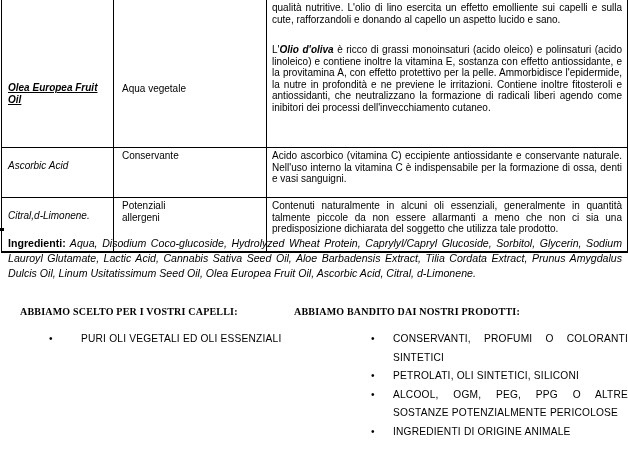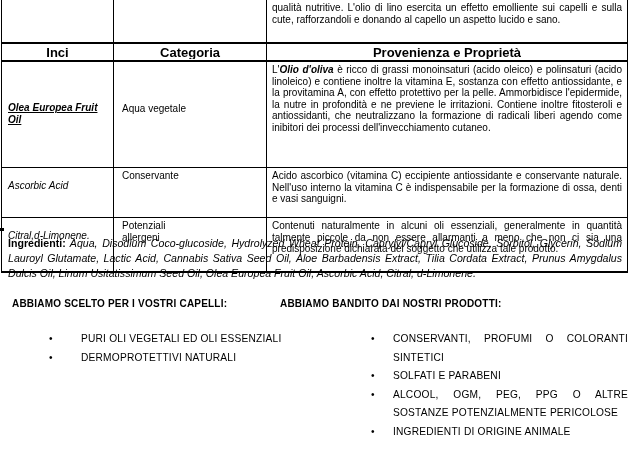--- a/index.html
+++ b/index.html
@@ -37,23 +37,23 @@
   .cat-wrap{display:inline-block;max-width:64px;}
   
   .margin-mark{position:absolute;left:0;top:228px;width:4px;height:3px;background:#000;}
   
   .ingredients{
     position:absolute;left:8px;top:236px;width:614px;margin:0;
     font-style:italic;font-size:10.6px;line-height:15px;text-align:justify;
   }
   .ing-label{font-style:normal;font-weight:bold;}
   
-  .col-head{position:absolute;top:294px;margin:4px;font-size:10px;font-weight:bold;letter-spacing:0.2px;white-space:nowrap;}
+  .col-head{position:absolute;top:294px;margin:12px;font-size:10px;font-weight:bold;letter-spacing:0.2px;white-space:nowrap;font-family:Liberation Serif, serif;}
   .head-left{left:8px;}
-  .head-right{left:276px;}
+  .head-right{left:282px;}
   
   ul.blist{
     list-style:none;margin:8px;padding:0;position:absolute;
     font-size:10.2px;line-height:18.6px;letter-spacing:0.2px;
   }
   ul.blist li{position:relative;}
   ul.blist li::before{content:"\2022";position:absolute;left:1px;top:0;}
   .list-left{left:40px;top:322px;width:292px;}
   .list-left li{padding-left:33px;}
   .list-right{left:362px;top:322px;width:258px;}
@@ -70,25 +70,20 @@
         <col style="width:153px">
         <col style="width:361px">
     </colgroup>
     <tbody>
       <tr class="r-cont">
         <td class="c1"></td>
         <td class="c2"></td>
         <td class="c3">
           <div class="clip2"><span>qualità nutritive. L'olio di lino esercita un effetto emolliente sui capelli e sulla cute, rafforzandoli e donando al capello un aspetto lucido e sano.</span></div>
         </td>
-      </tr>
-      <tr class="r-head">
-        <th>Inci</th>
-        <th>Categoria</th>
-        <th>Provenienza e Proprietà</th>
       </tr>
       <tr class="r1">
         <td class="c1">
           <span class="inci-name">Olea Europea Fruit Oil</span>
         </td>
         <td class="c2">
           <span>Aqua vegetale</span>
         </td>
         <td class="c3"><span>L'</span><span class="em">Olio d'oliva</span><span> è ricco di grassi monoinsaturi (acido oleico) e polinsaturi (acido linoleico) e contiene inoltre la vitamina E, sostanza con effetto antiossidante, e la provitamina A, con effetto protettivo per la pelle. Ammorbidisce l'epidermide, la nutre in profondità e ne previene le irritazioni. Contiene inoltre fitosteroli e antiossidanti, che neutralizzano la formazione di radicali liberi agendo come inibitori dei processi dell'invecchiamento cutaneo.</span></td>
       </tr>
@@ -119,22 +114,21 @@
 
   <div class="margin-mark"></div>
 
   <p class="ingredients"><span class="ing-label">Ingredienti:</span><span> Aqua, Disodium Coco-glucoside, Hydrolyzed Wheat Protein, Caprylyl/Capryl Glucoside, Sorbitol, Glycerin, Sodium Lauroyl Glutamate, Lactic Acid, Cannabis Sativa Seed Oil, Aloe Barbadensis Extract, Tilia Cordata Extract, Prunus Amygdalus Dulcis Oil, Linum Usitatissimum Seed Oil, Olea Europea Fruit Oil, Ascorbic Acid, Citral, d-Limonene.</span></p>
 
   <h3 class="col-head head-left">ABBIAMO SCELTO PER I VOSTRI CAPELLI:</h3>
   <h3 class="col-head head-right">ABBIAMO BANDITO DAI NOSTRI PRODOTTI:</h3>
 
   <ul class="blist list-left">
       <li>PURI OLI VEGETALI ED OLI ESSENZIALI</li>
-      <li>DERMOPROTETTIVI NATURALI</li>
     </ul>
   <ul class="blist list-right">
       <li>CONSERVANTI, PROFUMI O COLORANTI SINTETICI</li>
-      <li>SOLFATI E PARABENI</li>
+      <li>PETROLATI, OLI SINTETICI, SILICONI</li>
       <li>ALCOOL, OGM, PEG, PPG O ALTRE SOSTANZE POTENZIALMENTE PERICOLOSE</li>
       <li>INGREDIENTI DI ORIGINE ANIMALE</li>
     </ul>
 
 </div>
 
 </body></html>

